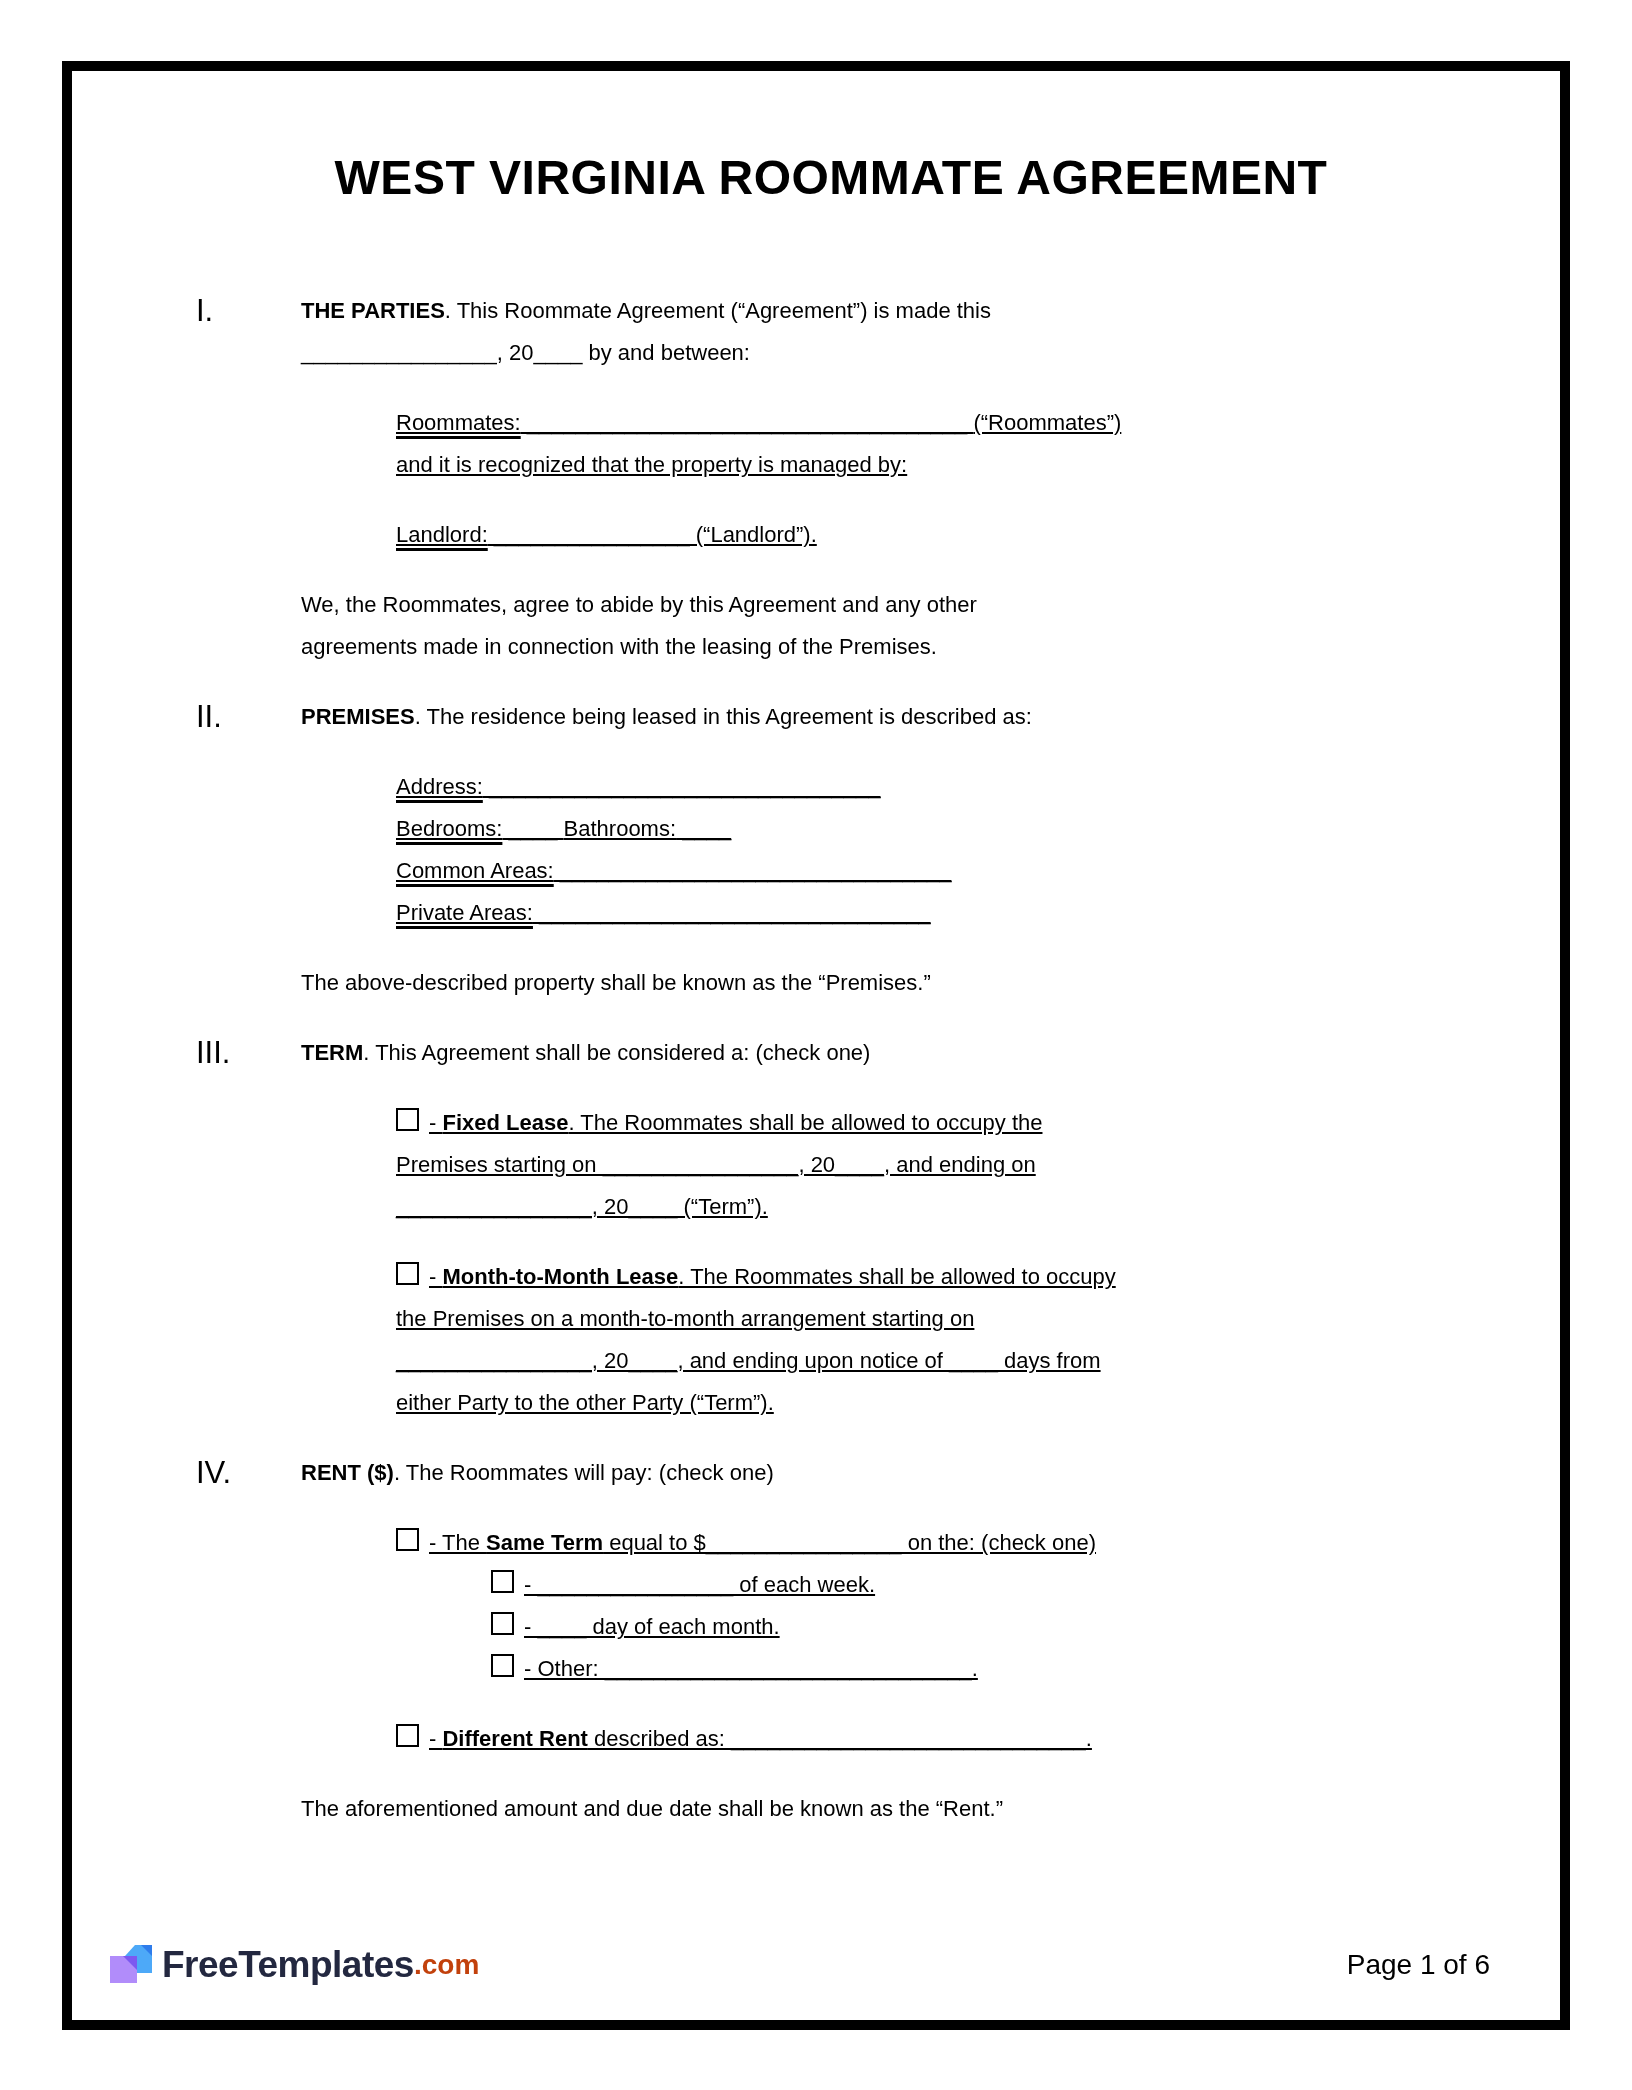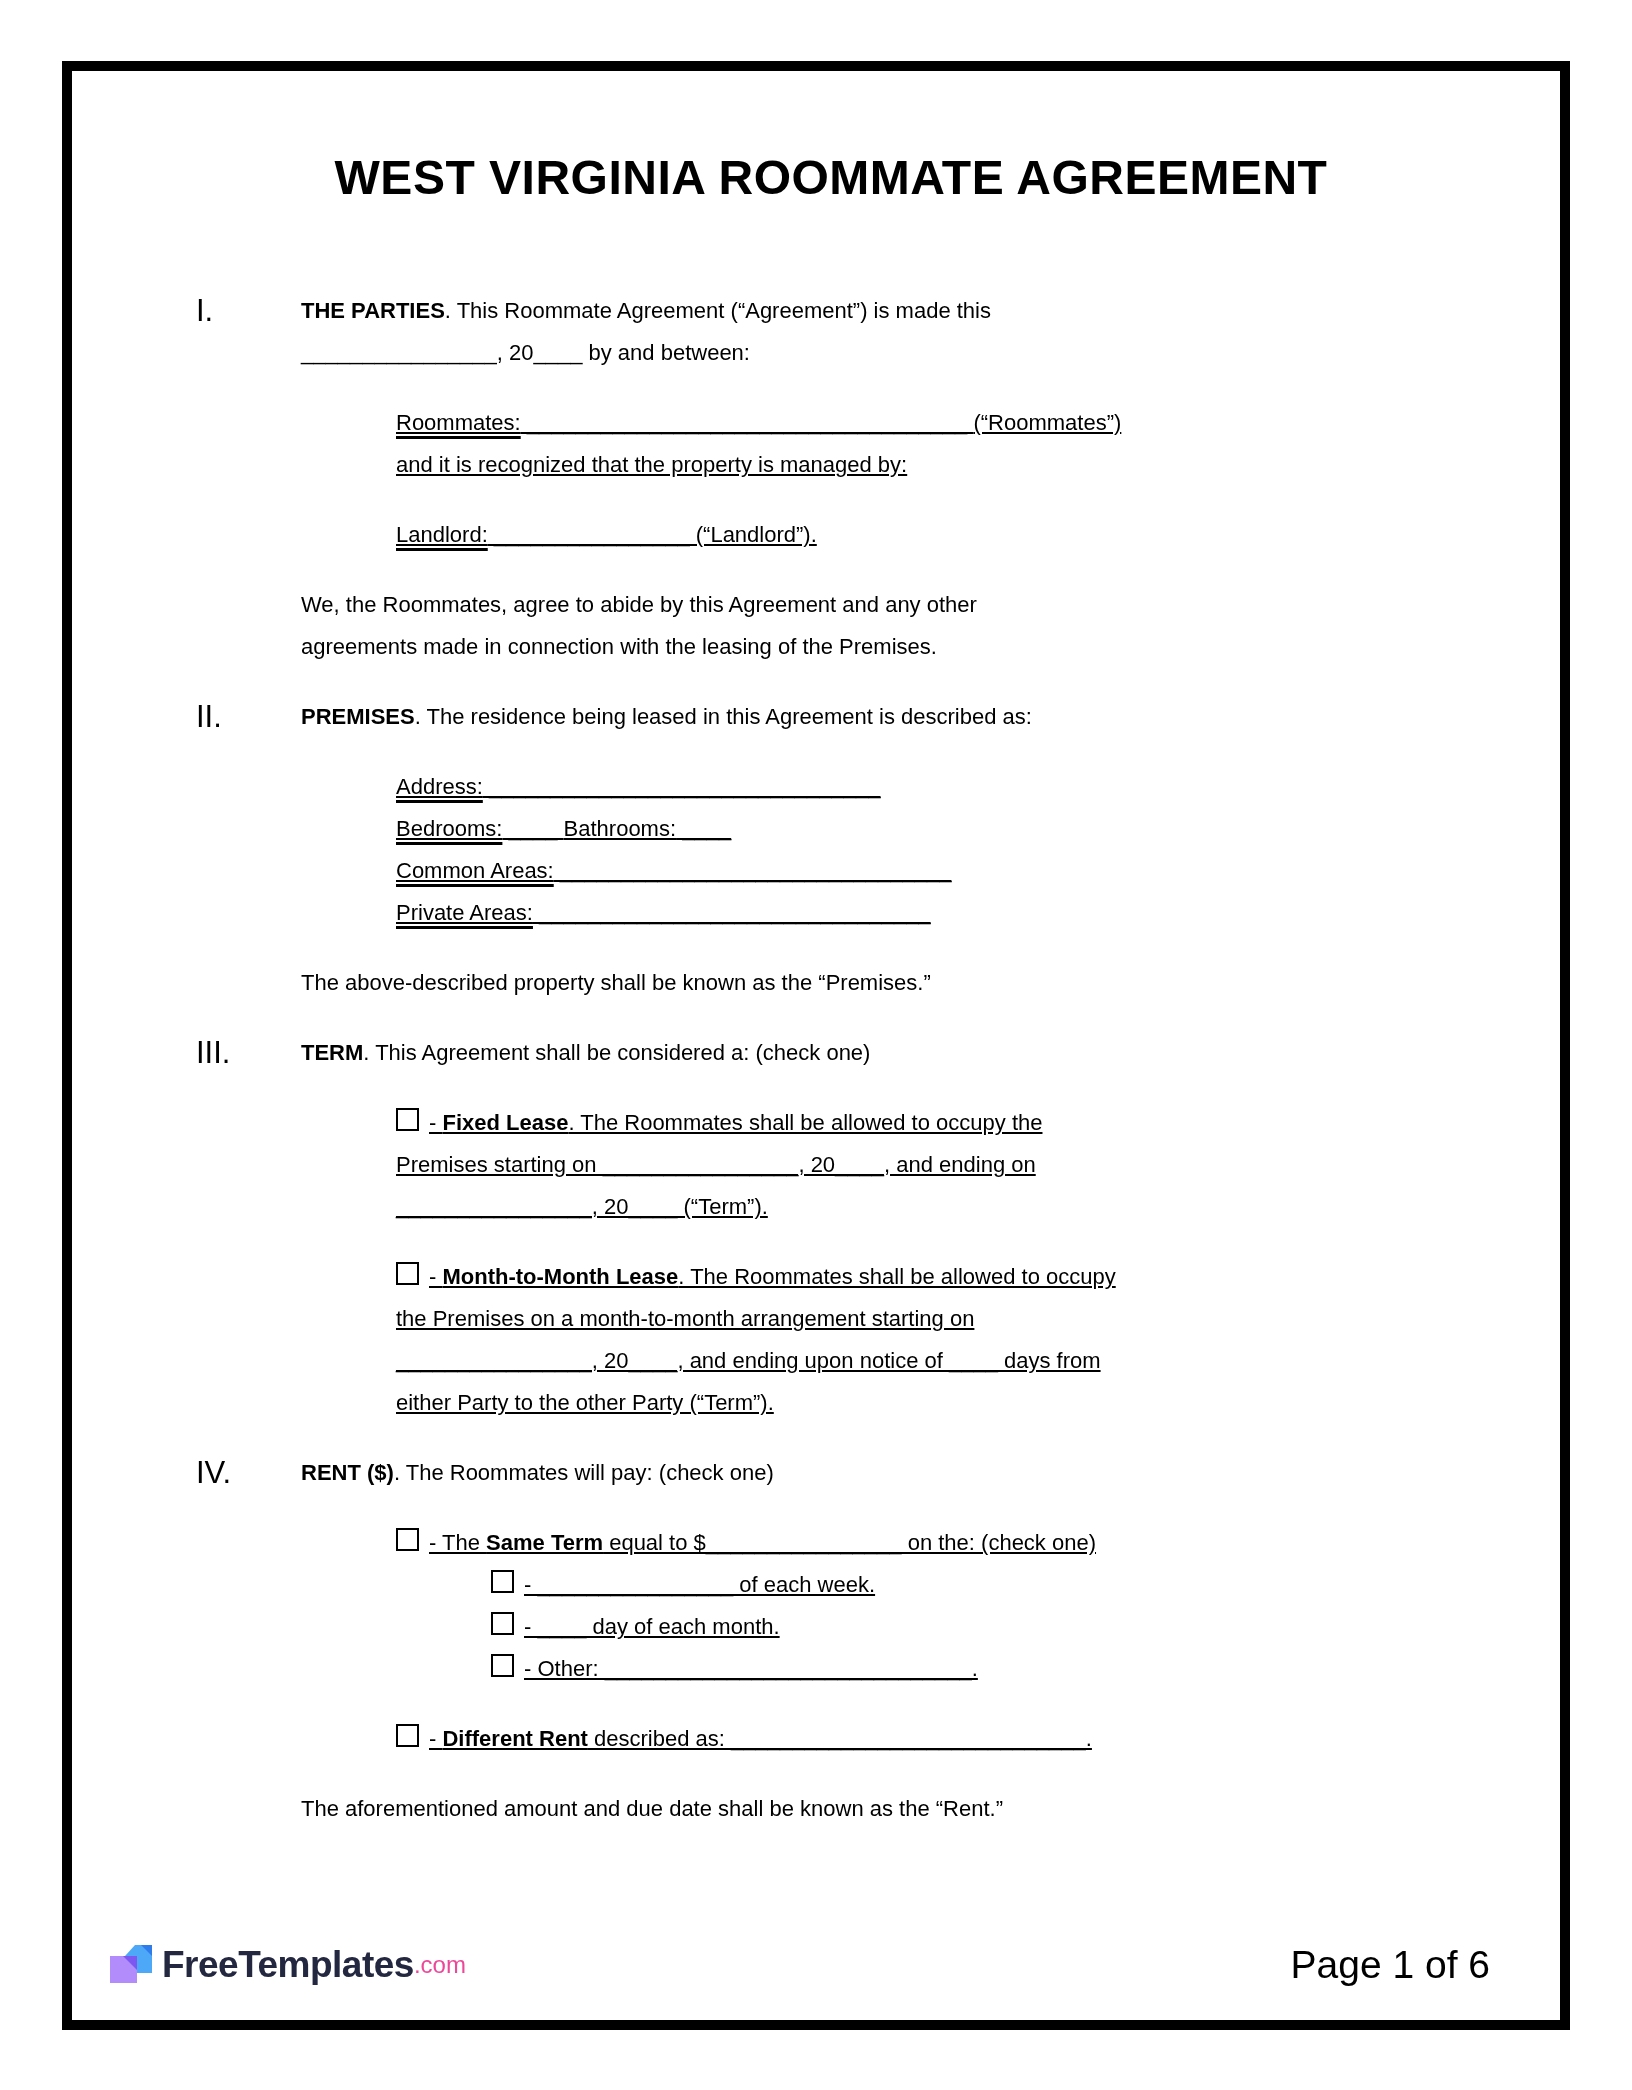--- a/index.html
+++ b/index.html
@@ -34,22 +34,22 @@
     display:inline-block; width:23px; height:23px; border:2px solid #000;
     margin-right:10px; vertical-align:-1px; box-sizing:border-box; background:#fff;
   }
   .footer {
     position:absolute; left:108px; right:142px; top:1942px;
     display:flex; justify-content:space-between; align-items:center;
   }
   .brand { display:flex; align-items:center; }
   .brand svg { margin-right:8px; }
   .brand-name { font-size:37px; font-weight:bold; color:#232840; letter-spacing:-0.5px; }
-  .brand-tld { font-size:24px; font-weight:normal; color:#ec4899; }
-  .pageno { font-size:39px; color:#000; }
+  .brand-tld { font-size:28px; font-weight:bold; color:#c2410c; }
+  .pageno { font-size:28px; color:#000; }
 </style>
 </head>
 <body>
 
 <div class="frame"></div>
 
 <main class="content">
 
   <h1 class="title">WEST VIRGINIA ROOMMATE AGREEMENT</h1>
 

